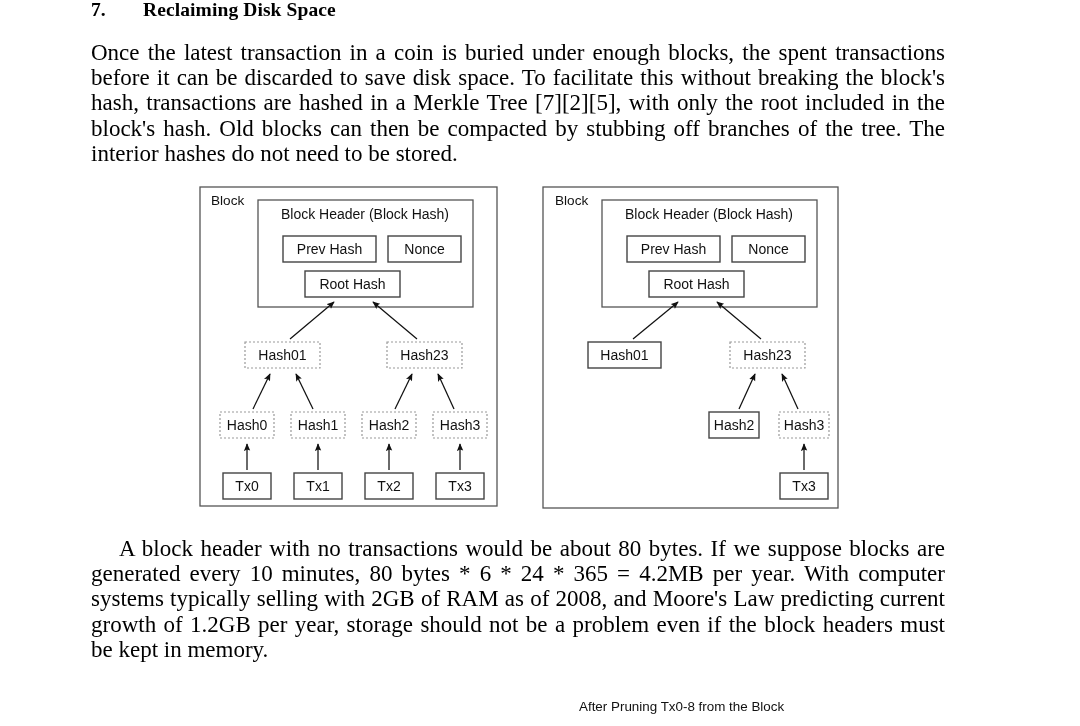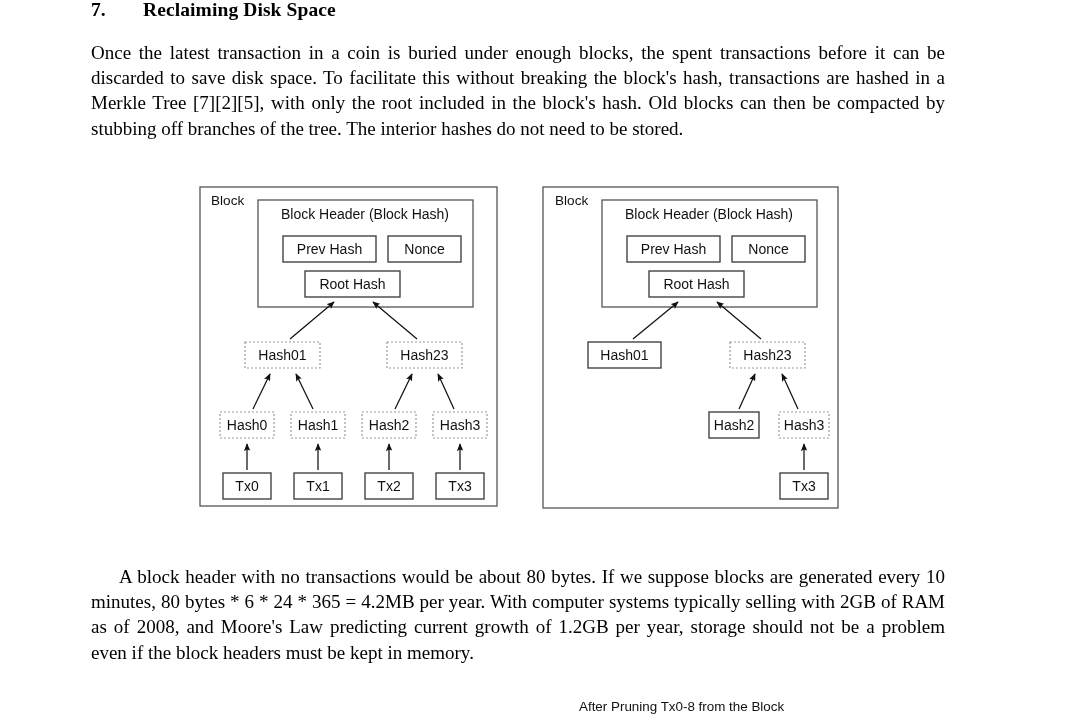--- a/index.html
+++ b/index.html
@@ -13,26 +13,26 @@
   
   .section-heading{
     position:absolute;left:91px;top:-2px;width:880px;
     font-weight:bold;font-size:19.5px;line-height:24px;
     letter-spacing:0.1px;
   }
   .section-heading .num{display:inline-block;width:52px;}
 
   .para{
     position:absolute;left:91px;width:854px;
-    font-size:19px;line-height:25.2px;
+    font-size:23px;line-height:25.2px;
     text-align:justify;text-justify:inter-word;
     -webkit-hyphens:none;hyphens:none;
   }
   .para.p1{top:40px;}
-  .para.p2{top:564px;text-indent:28px;}
+  .para.p2{top:536px;text-indent:28px;}
 
   
   .figure{position:absolute;left:0;top:178px;width:1080px;height:365px;text-align:right;}
   .figure svg{display:block;}
 
   .cap{
     position:absolute;top:521px;
     font-family:"Liberation Sans","DejaVu Sans",sans-serif;
     font-size:13.4px;color:#111;white-space:nowrap;
   }

